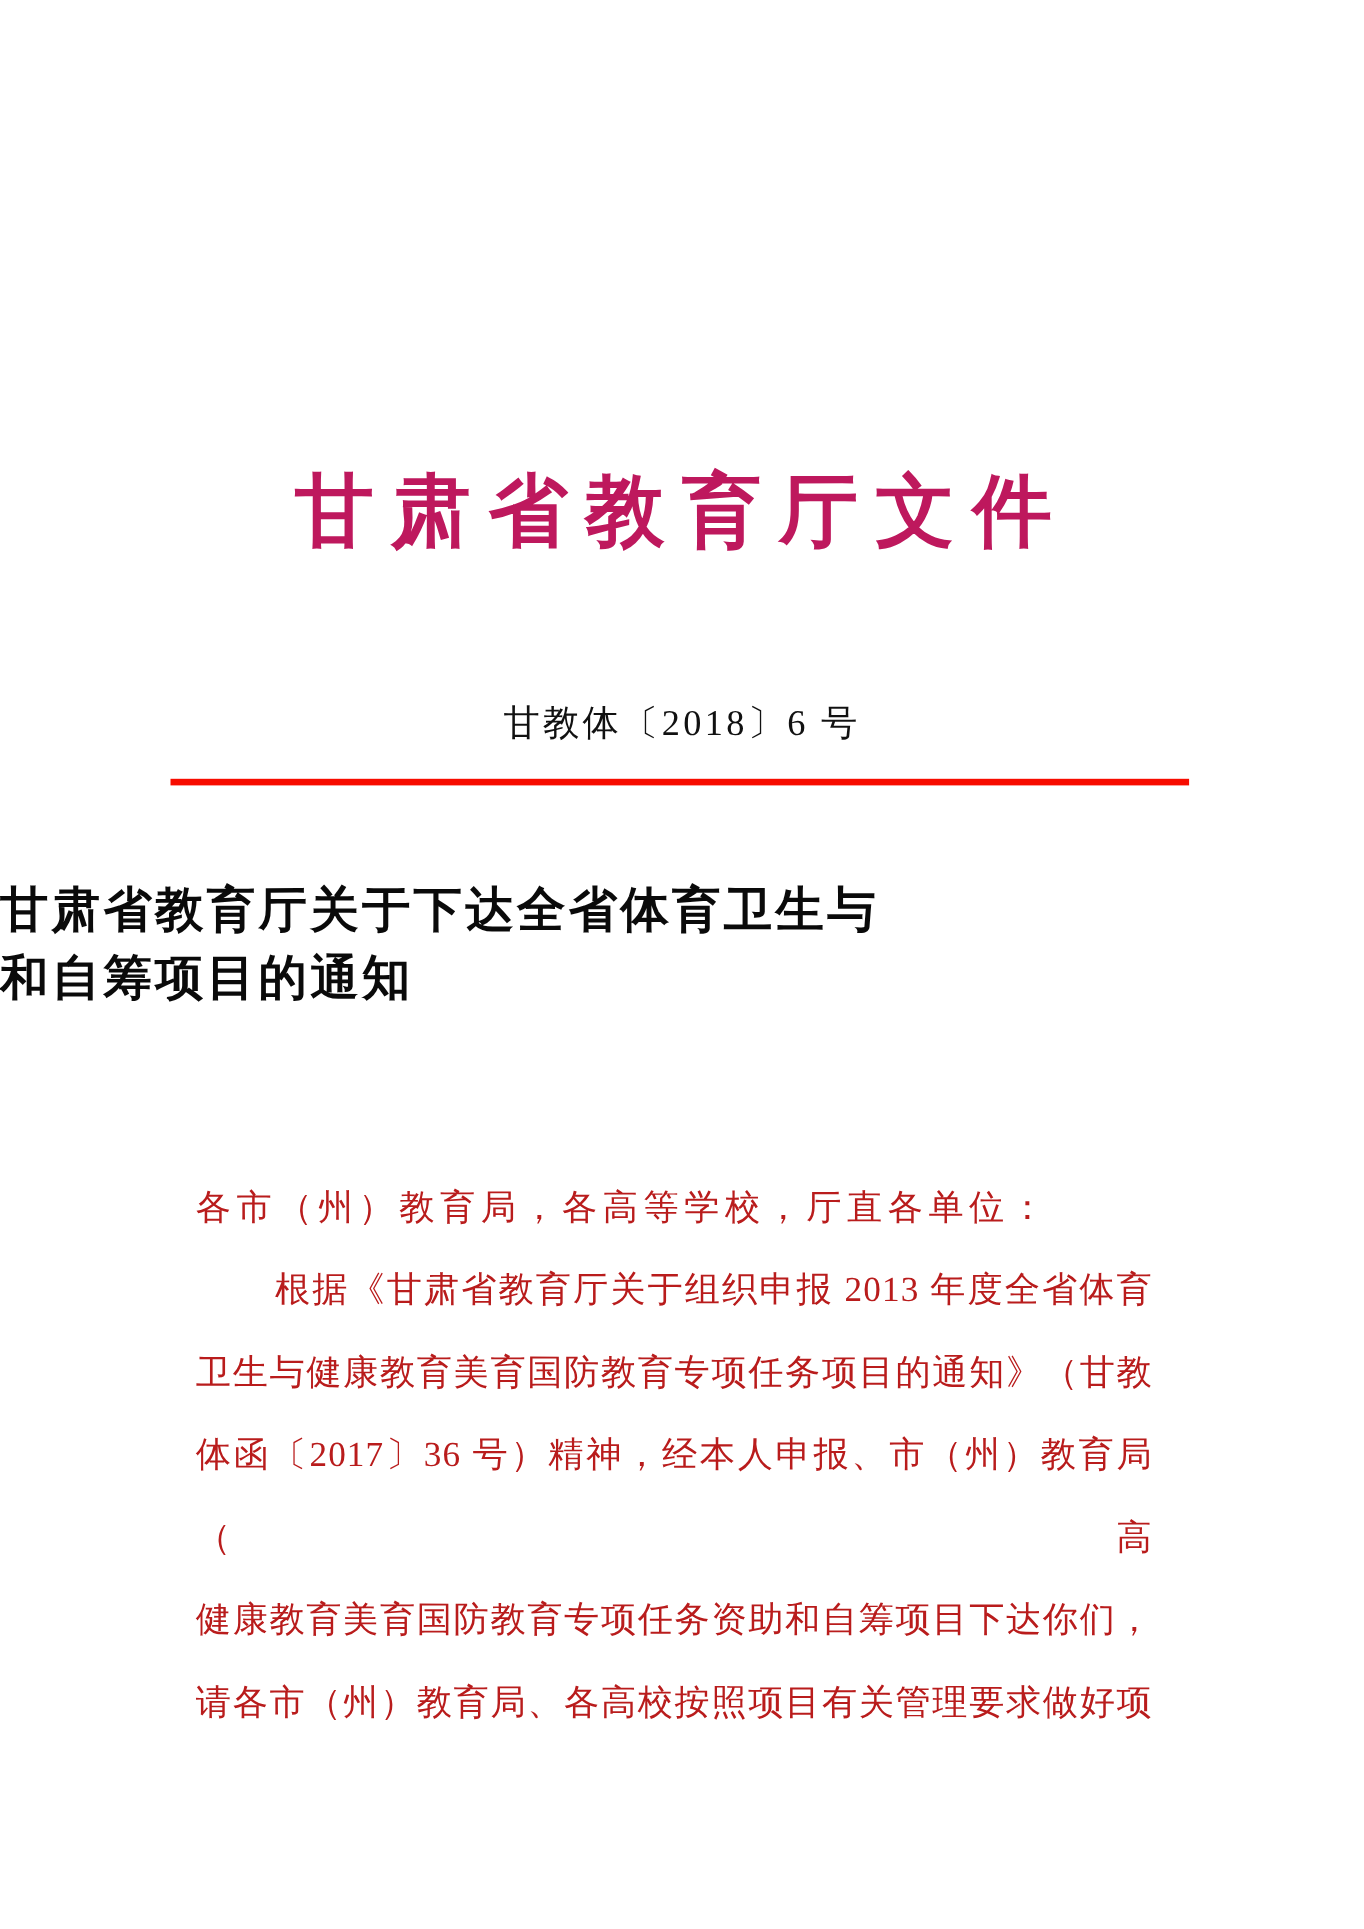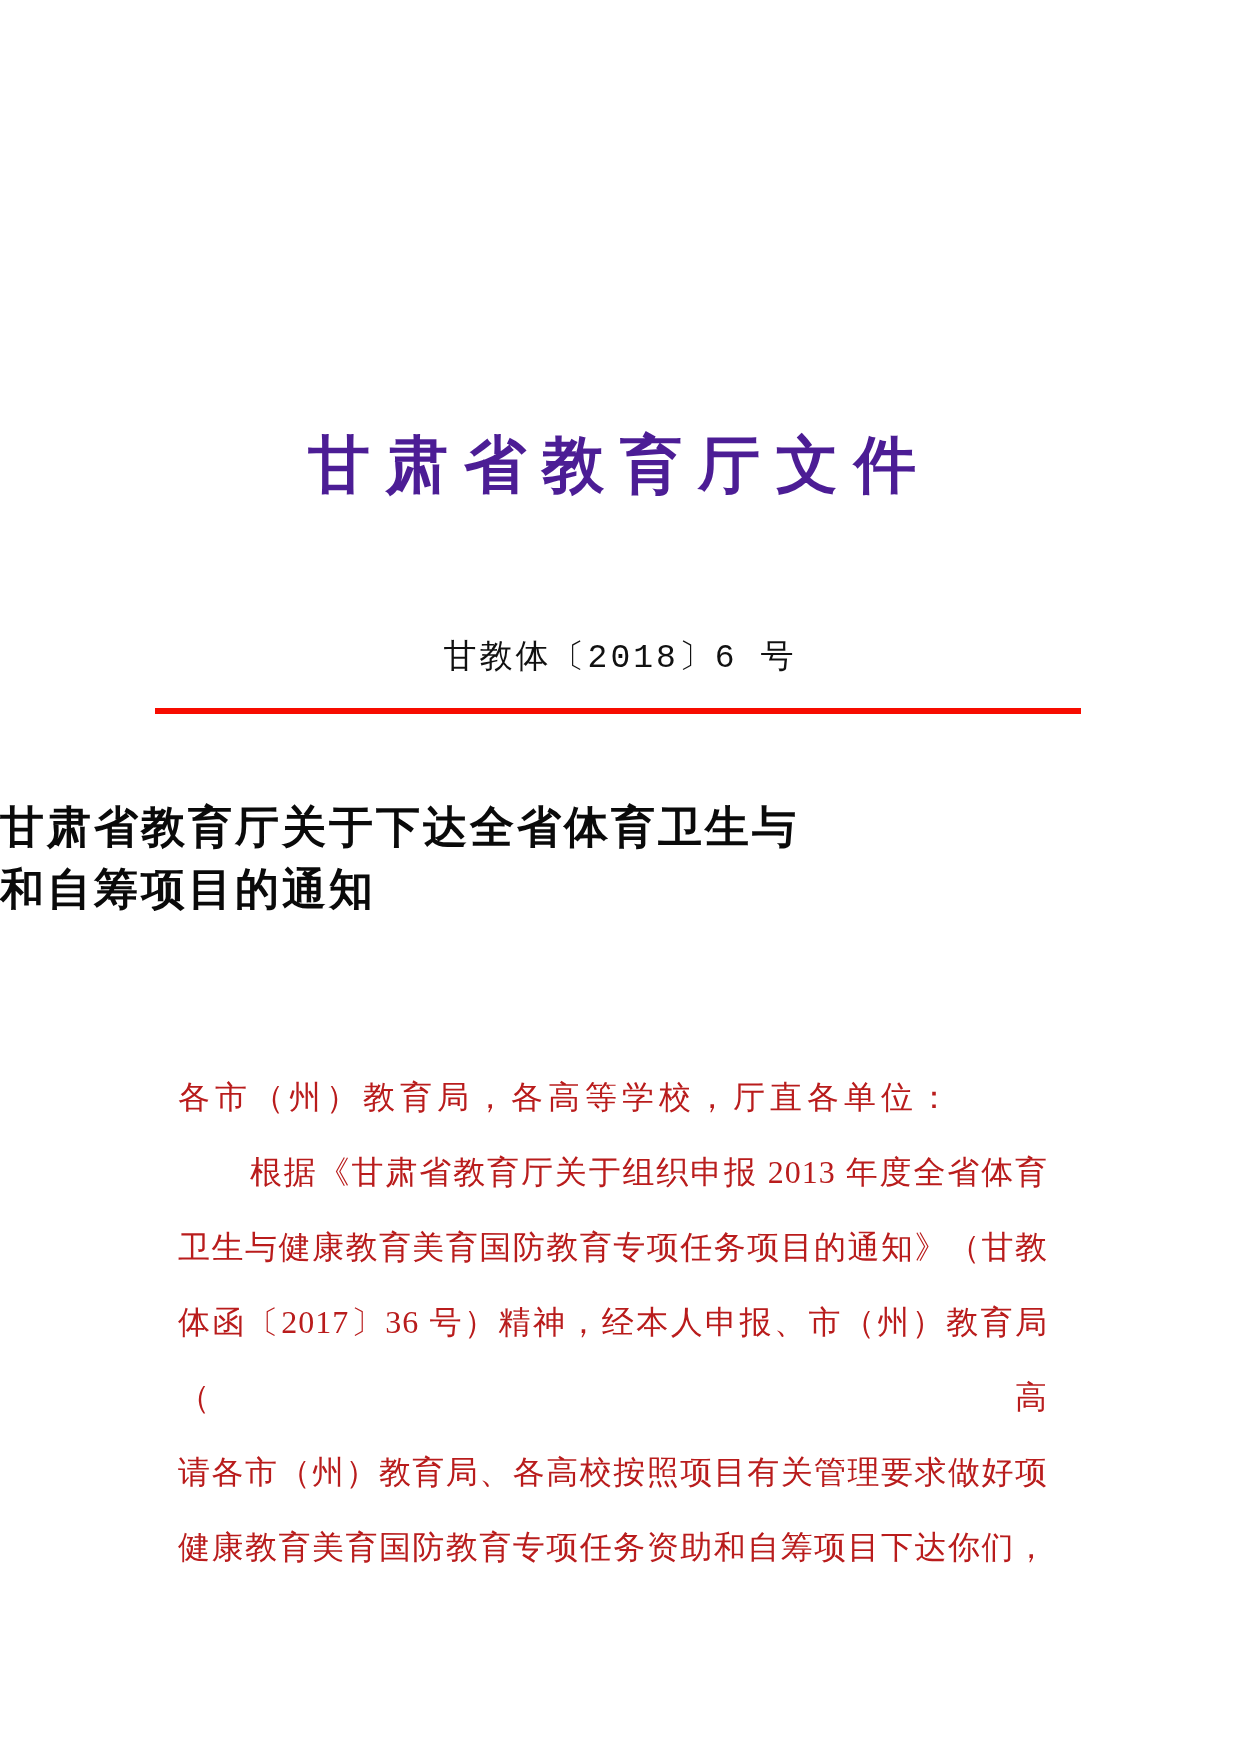--- a/index.html
+++ b/index.html
@@ -15,39 +15,38 @@
     overflow: hidden;
     font-family: "Liberation Serif", "DejaVu Serif", serif;
     color: #000000;
   }
   .agency-title {
     position: absolute;
     top: 415px;
     left: 0;
     width: 100%;
     text-align: center;
-    font-size: 62px;
+    font-size: 72px;
     line-height: 100px;
     font-weight: bold;
-    color: #4c1d95;
+    color: #be185d;
     letter-spacing: 16px;
     white-space: nowrap;
   }
   .doc-number {
     position: absolute;
     top: 636px;
     left: 0;
     width: 100%;
     text-align: center;
     font-size: 33px;
     line-height: 45px;
     letter-spacing: 3px;
     color: #111111;
     white-space: nowrap;
-    font-family: Liberation Mono, monospace;
   }
   .red-line {
     position: absolute;
     top: 708px;
     left: 155px;
     width: 926px;
     height: 6px;
     background: #f70c00;
   }
   .doc-title {
@@ -98,17 +97,17 @@
   <div class="doc-title">
     <div>甘肃省教育厅关于下达全省体育卫生与</div>
     <div>和自筹项目的通知</div>
   </div>
 
   <div class="body-text">
     <div class="salutation">各市（州）教育局，各高等学校，厅直各单位：</div>
     <div class="para-line indent">根据《甘肃省教育厅关于组织申报 2013 年度全省体育</div>
     <div class="para-line">卫生与健康教育美育国防教育专项任务项目的通知》（甘教</div>
     <div class="para-line">体函〔2017〕36 号）精神，经本人申报、市（州）教育局（高</div>
+    <div class="para-line">健康教育美育国防教育专项任务资助和自筹项目下达你们，</div>
     <div class="para-line">请各市（州）教育局、各高校按照项目有关管理要求做好项</div>
-    <div class="para-line">健康教育美育国防教育专项任务资助和自筹项目下达你们，</div>
   </div>
 
 </div>
 
 </body></html>

